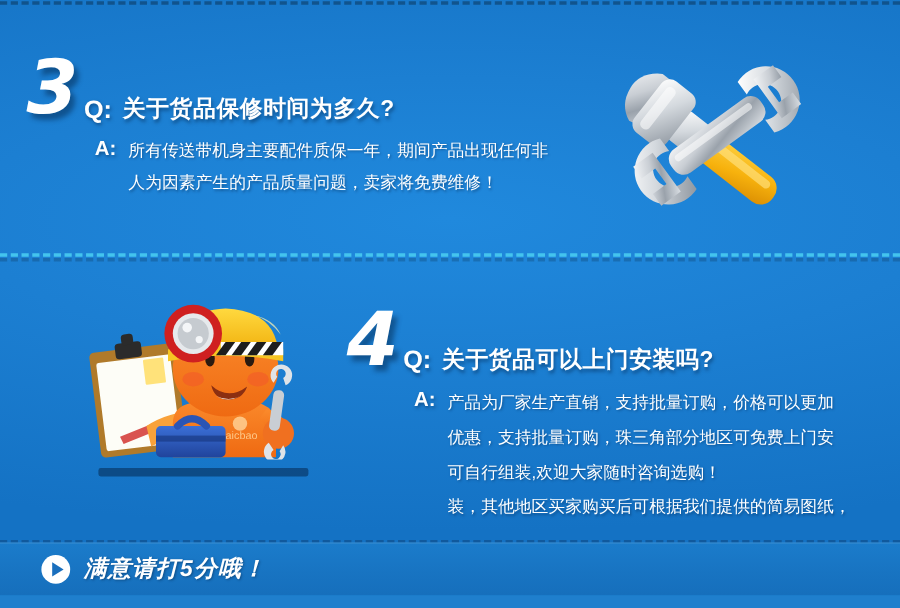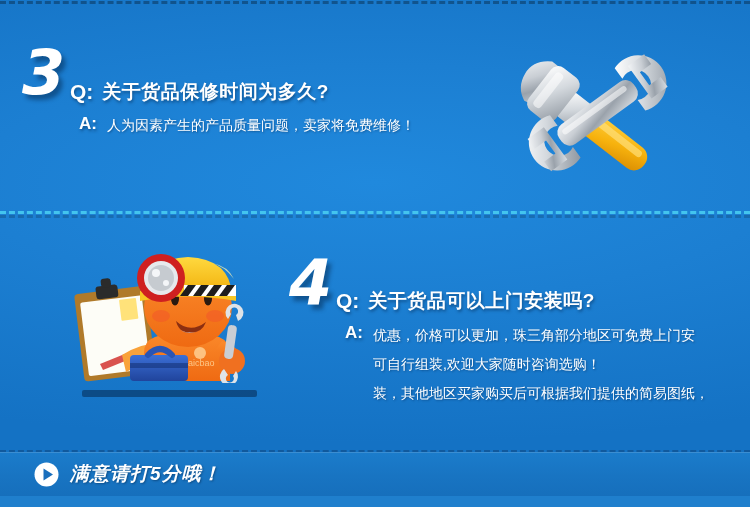--- a/index.html
+++ b/index.html
@@ -121,20 +121,21 @@
   <div class="numeral" id="num3">3</div>
 
   <div class="qa" id="qa3">
     <div class="q-row">
       <span class="q-label">Q:</span>
       <span class="q-text">关于货品保修时间为多久?</span>
     </div>
     <div class="a-row">
       <span class="a-label">A:</span>
       <span class="a-body">
+        <span class="ln">所有传送带机身主要配件质保一年，期间产品出现任何非</span>
         <span class="ln">人为因素产生的产品质量问题，卖家将免费维修！</span>
       </span>
     </div>
   </div>
 
   <div class="tools">
     <svg viewBox="0 0 190 150" width="190" height="150" xmlns="http://www.w3.org/2000/svg">
       <defs>
         <linearGradient id="steel" x1="0" y1="0" x2="1" y2="1">
           <stop offset="0%" stop-color="#f2f4f6"></stop>
@@ -182,21 +183,22 @@
   <div class="numeral" id="num4">4</div>
 
   <div class="qa" id="qa4">
     <div class="q-row">
       <span class="q-label">Q:</span>
       <span class="q-text">关于货品可以上门安装吗?</span>
     </div>
     <div class="a-row">
       <span class="a-label">A:</span>
       <span class="a-body">
-        <span class="ln">优惠，价格可以更加，珠三角部分地区可免费上门安</span>
+        <span class="ln">产品为厂家生产直销，支持批量订购，价格可以更加</span>
+        <span class="ln">优惠，支持批量订购，珠三角部分地区可免费上门安</span>
         <span class="ln">可自行组装,欢迎大家随时咨询选购！</span>
         <span class="ln">装，其他地区买家购买后可根据我们提供的简易图纸，</span>
       </span>
     </div>
   </div>
 
   <div class="mascot-shadow"></div>
   <div class="mascot">
     <svg viewBox="0 0 215 150" width="215" height="150" xmlns="http://www.w3.org/2000/svg">
       <defs>

